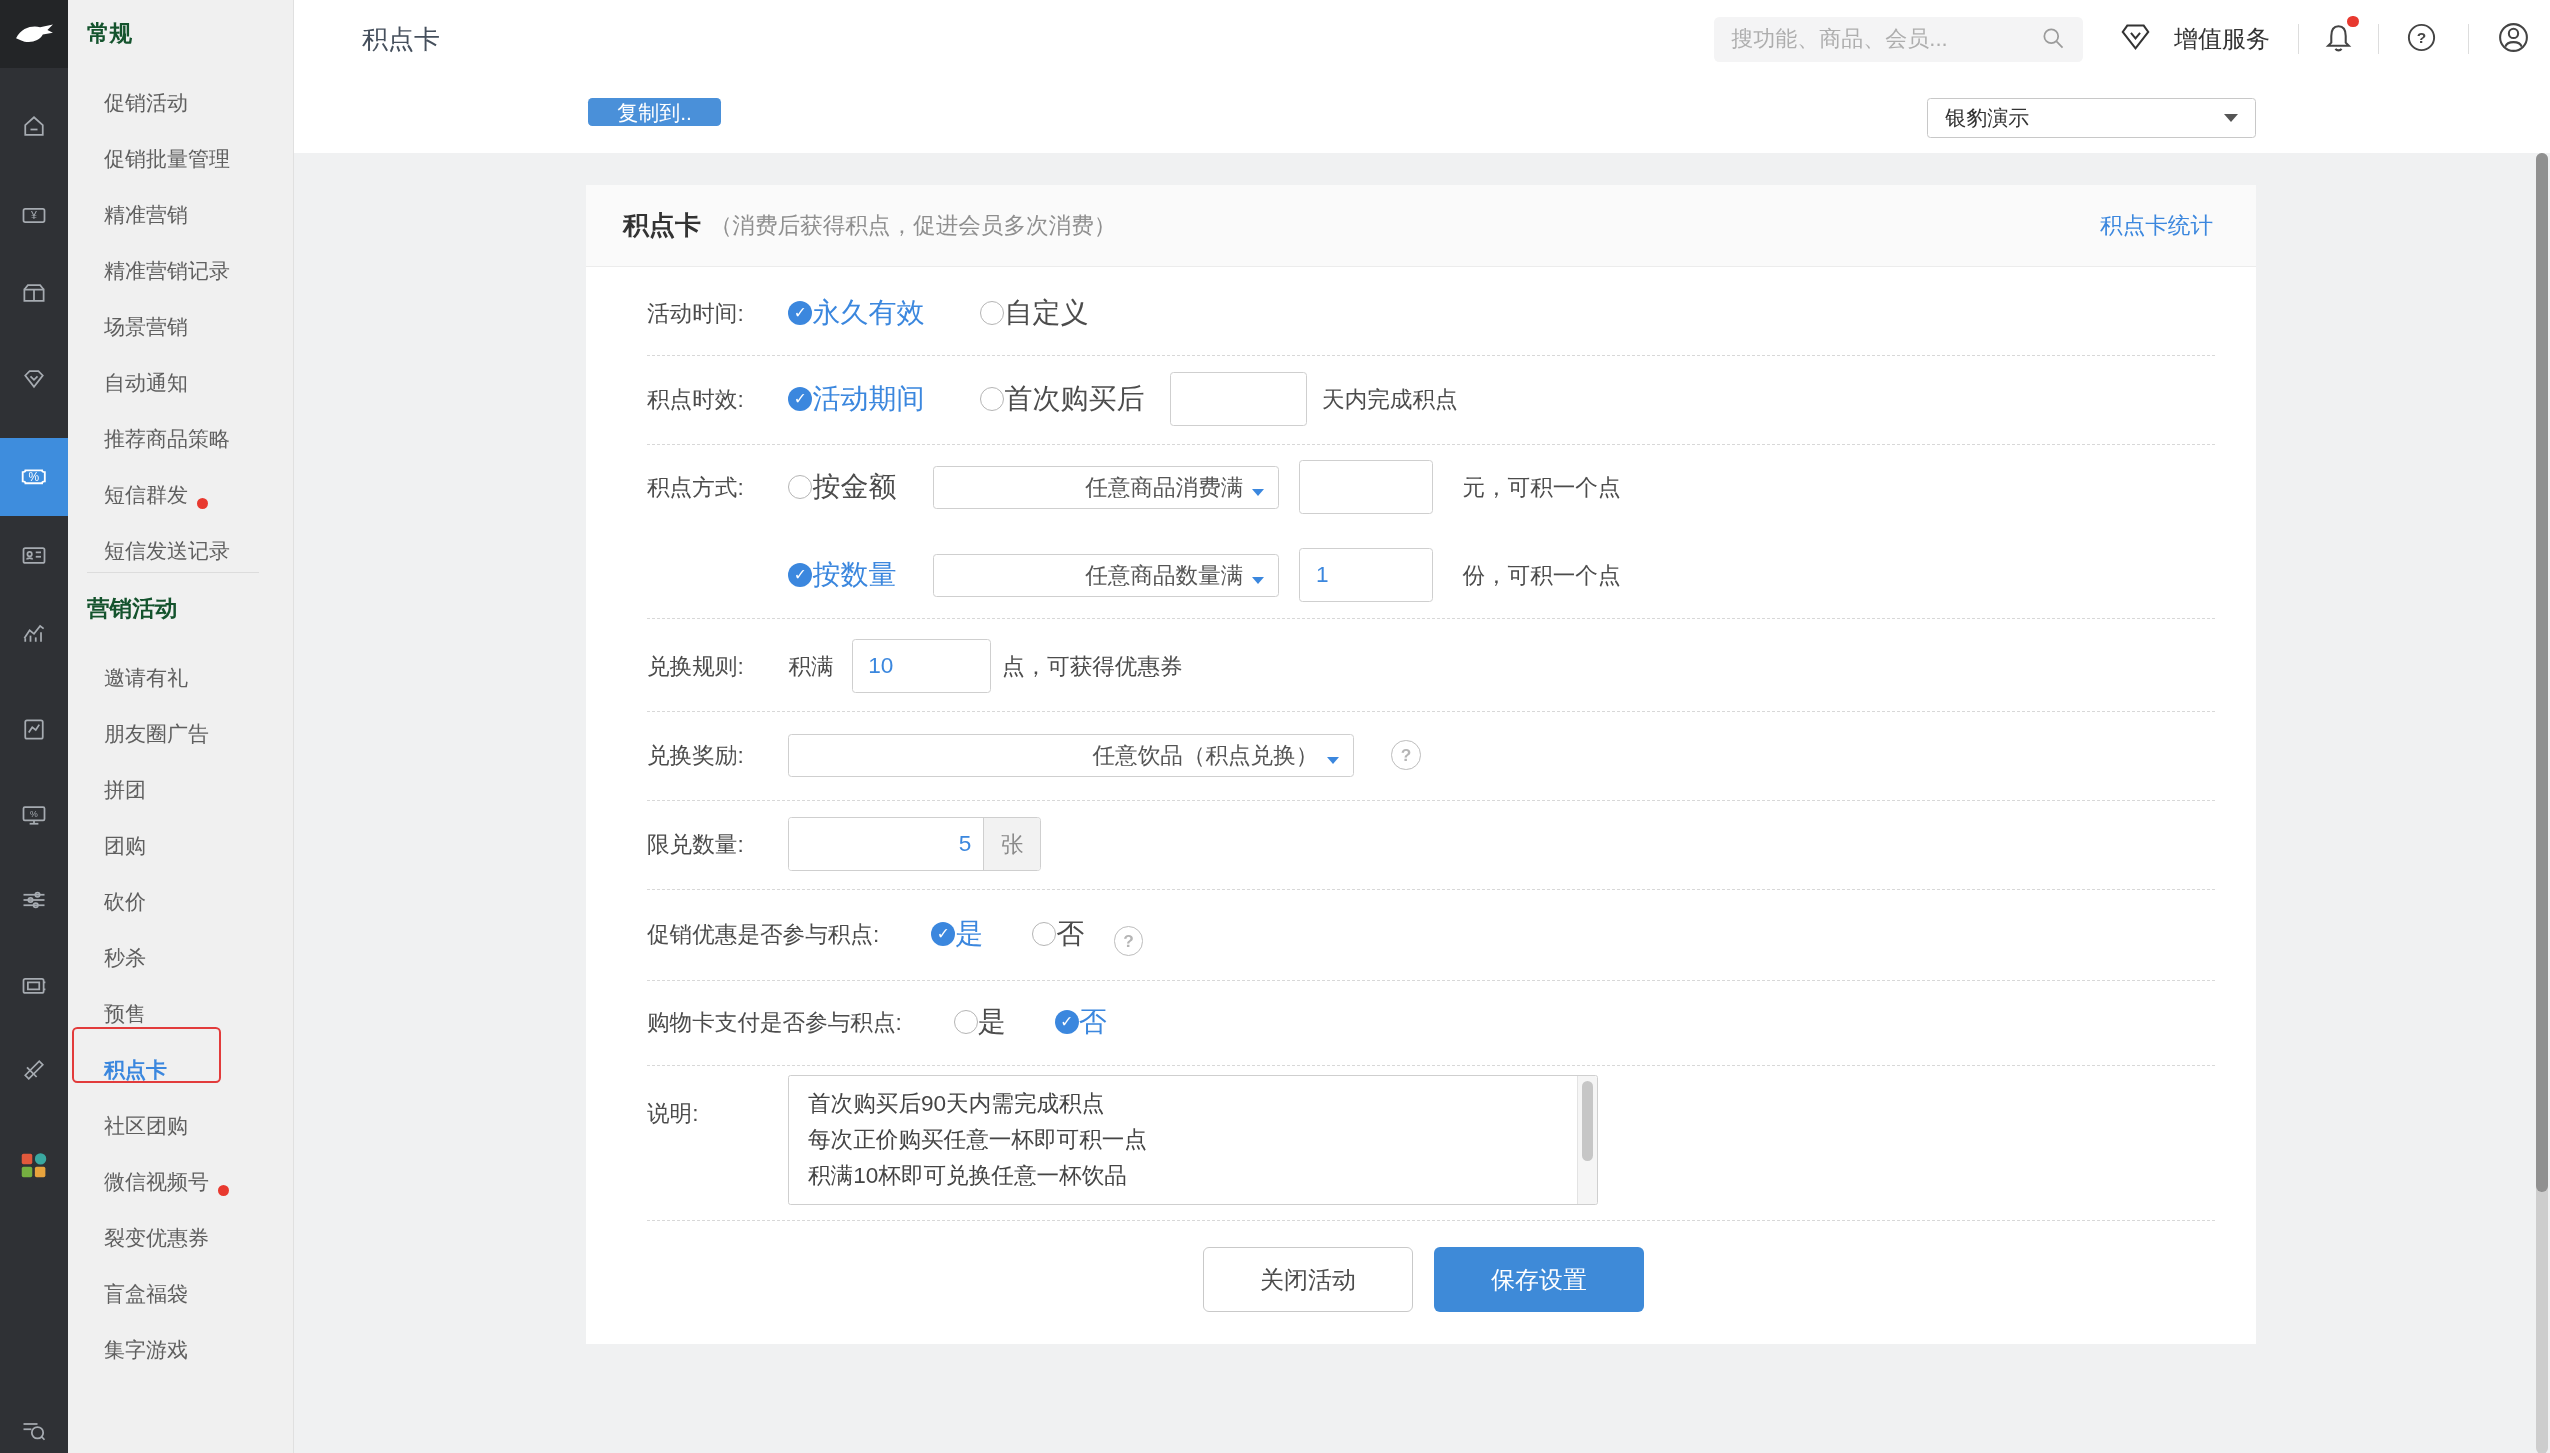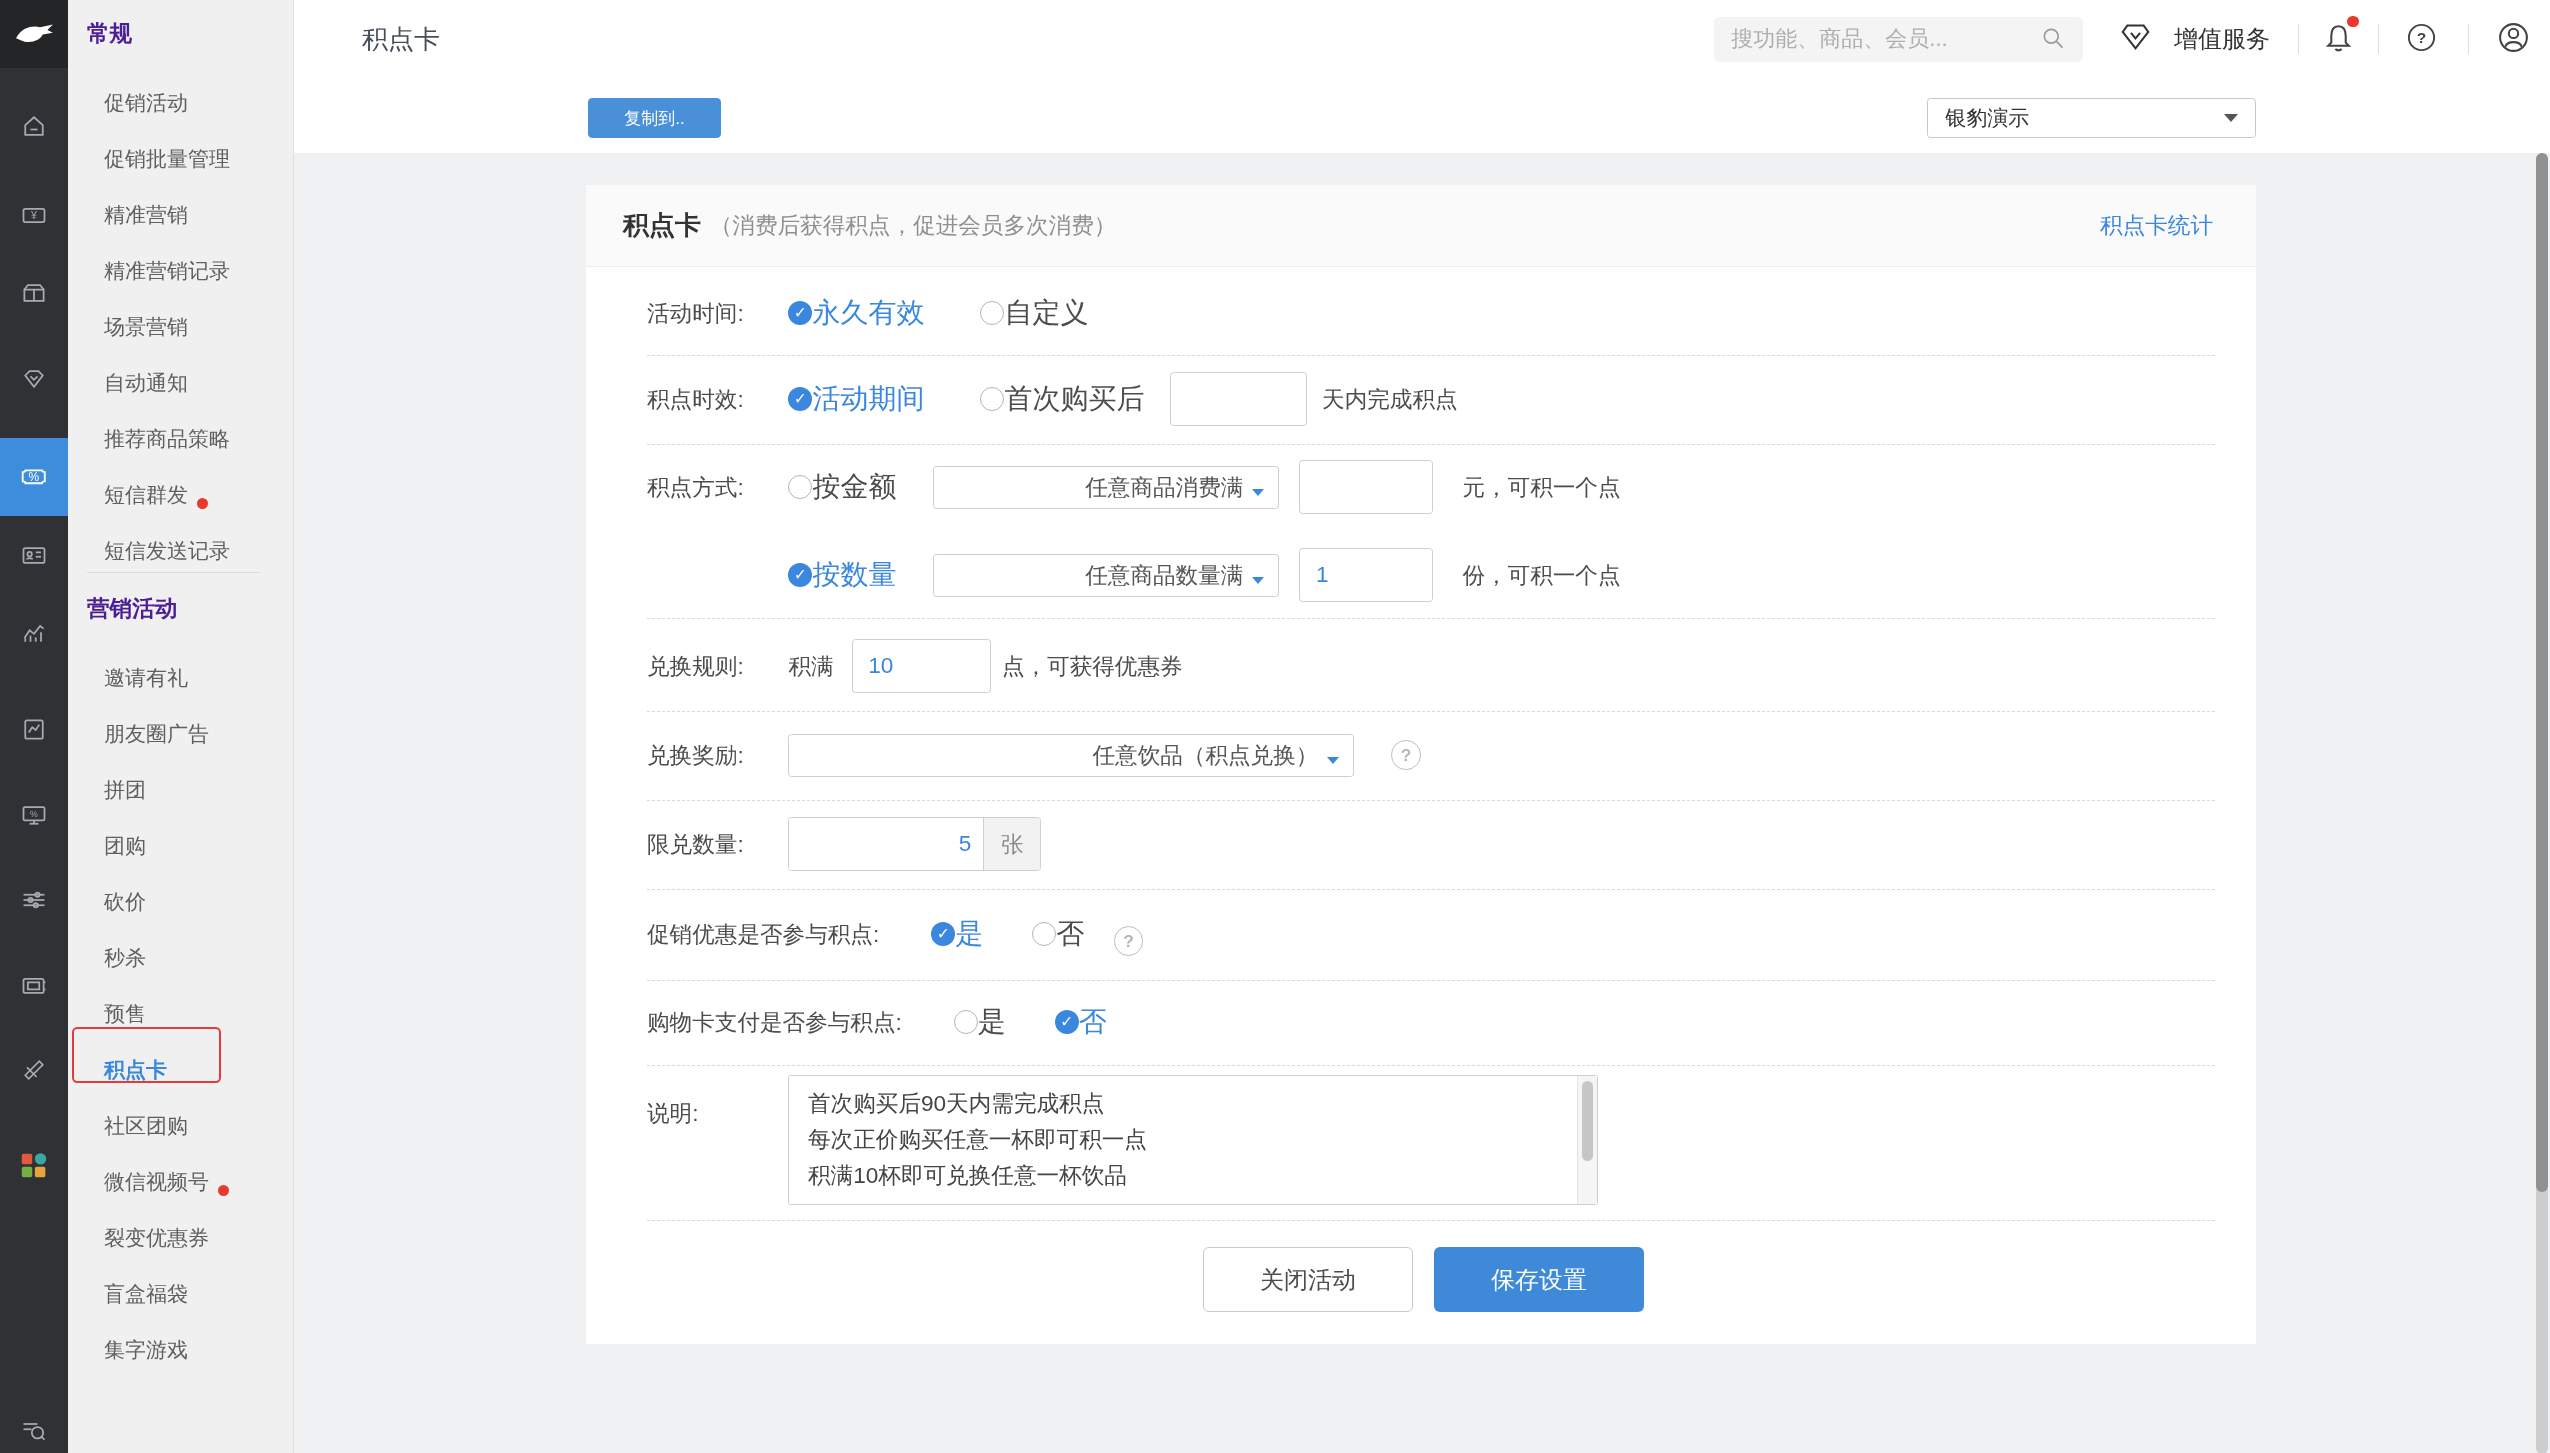--- a/index.html
+++ b/index.html
@@ -10,21 +10,21 @@
   .rail-logo{position:absolute;left:0;top:0;width:68px;height:68px;background:#232527;
              display:flex;align-items:center;justify-content:center;}
   .rail-item{position:absolute;left:0;width:68px;height:52px;display:flex;align-items:center;
              justify-content:center;color:#a6abb1;}
   .rail-item.active{height:78px;background:#3e8ddd;color:#fff;}
   .rail-item svg{display:block;}
   
   .sidebar{position:absolute;left:68px;top:0;width:226px;height:1454px;background:#f0f0f0;}
   .side-scroll{height:1386px;overflow:hidden;padding-top:12px;box-sizing:border-box;}
   .side-group-title{height:42px;display:flex;align-items:center;padding-left:19px;
-                    font-size:22.6px;font-weight:bold;color:#4c1d95;}
+                    font-size:22.6px;font-weight:bold;color:#14532d;}
   .side-group-title.later{margin-top:14px;}
   .side-items{margin-top:7px;}
   .side-item{position:relative;height:56px;display:flex;align-items:flex-end;padding-left:36px;cursor:pointer;}
   .side-item-label{font-size:21px;color:#5f5f5f;}
   .side-item.active .side-item-label{color:#3b87de;font-weight:bold;}
   .red-dot{width:11.3px;height:11.3px;border-radius:50%;background:#e8392f;margin-left:8.7px;flex:0 0 auto;}
   .anno-box{position:absolute;left:3.5px;top:-0.9px;width:149px;height:56px;border:2.6px solid #e23b3b;
             border-radius:5.2px;box-sizing:border-box;pointer-events:none;}
   .side-divider{margin:7px 35px 7px 19px;border-top:0.9px solid #dcdcdc;}
   
@@ -34,22 +34,22 @@
               font-size:26px;font-weight:500;color:#454f5c;}
   .search-box{position:absolute;left:1420px;top:16.5px;width:369px;height:45px;background:#f4f4f5;
               border-radius:5.2px;display:flex;align-items:center;padding:0 17.3px;box-sizing:border-box;}
   .search-ph{font-size:22px;color:#aeaeae;flex:1;}
   .tb-ctl{position:absolute;top:0;height:78px;display:flex;align-items:center;}
   .tb-sep{position:absolute;top:24px;width:0.9px;height:29.5px;background:#ddd;}
   .services{gap:23px;font-size:24px;color:#333;}
   .bell-wrap{position:relative;}
   .bell-dot{position:absolute;right:-3.5px;top:-5.2px;width:11.3px;height:11.3px;border-radius:50%;background:#e8392f;}
   .toolbar{position:absolute;left:0;top:78px;right:0;height:75px;background:#fff;border-bottom:0.9px solid #e2e2e2;}
-  .copy-btn{position:absolute;left:294px;top:20px;width:133px;height:40px;background:#4a90d9;border:none;
-            border-radius:4.3px;color:#fff;font-size:17px;font-family:inherit;cursor:pointer;}
+  .copy-btn{position:absolute;left:294px;top:20px;width:133px;height:28px;background:#4a90d9;border:none;
+            border-radius:4.3px;color:#fff;font-size:21px;font-family:inherit;cursor:pointer;}
   .store-select{position:absolute;left:1633px;top:20px;width:329px;height:40px;background:#fff;
                 border:0.9px solid #c8c8c8;border-radius:3.5px;box-sizing:border-box;display:flex;
                 align-items:center;padding:0 17.3px;font-size:21px;color:#333;cursor:pointer;}
   .caret-dark{margin-left:auto;width:0;height:0;border-left:7px solid transparent;
               border-right:7px solid transparent;border-top:8.7px solid #555;}
   .content{position:absolute;left:0;top:153px;right:0;bottom:0;background:#f0f1f2;}
   
   .card{position:absolute;left:292px;top:32px;width:1670px;height:1159px;background:#fff;}
   .card-header{height:82px;background:#fafafa;border-bottom:0.9px solid #ececec;display:flex;
                align-items:center;padding:0 43px 0 37px;box-sizing:border-box;}

